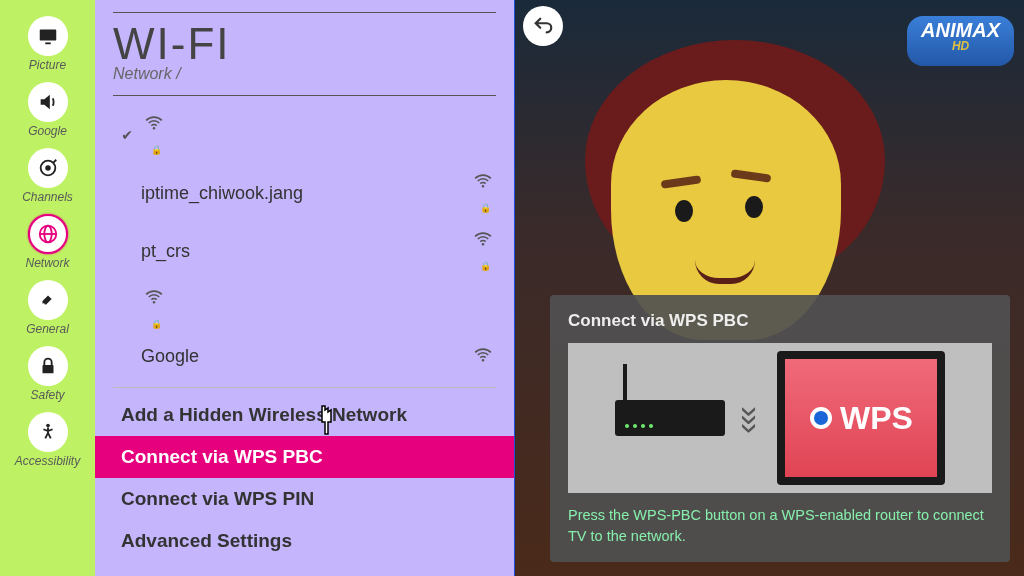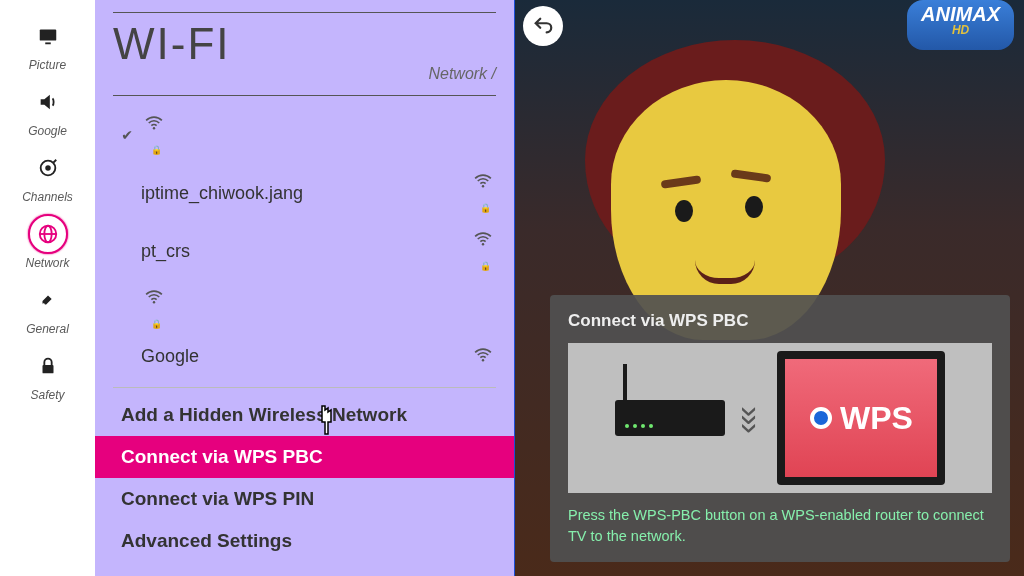--- a/index.html
+++ b/index.html
@@ -6,21 +6,21 @@
   body {
     width: 1024px; height: 576px;
     font-family: Arial, Helvetica, sans-serif;
     overflow: hidden;
     display: flex;
     background: #000;
     position: relative;
   }
   .sidebar {
     width: 95px;
-    background: #ffffff;
+    background: #bef264;
     display: flex;
     flex-direction: column;
     align-items: center;
     padding-top: 8px;
   }
   .side-item {
     width: 100%;
     display: flex;
     flex-direction: column;
     align-items: center;
@@ -60,21 +60,20 @@
     letter-spacing: 2px;
     font-weight: 300;
     margin-top: 4px;
   }
   .panel .breadcrumb {
     font-size: 16px;
     color: #666;
     font-style: italic;
     margin-top: -4px;
     margin-bottom: 12px;
-    text-align: right;
   }
   .panel .hr-top {
     border: none;
     border-top: 1px solid #555;
     margin-bottom: 2px;
   }
   .panel .hr-sec {
     border: none;
     border-top: 1px solid #bbb;
     margin: 4px 0 6px 0;
@@ -163,21 +162,21 @@
     display: flex;
     align-items: center;
     justify-content: center;
     font-size: 22px;
     color: #333;
     cursor: pointer;
     z-index: 20;
   }
   .logo {
     position: absolute;
-    right: 10px; top: 0;
+    right: 10px; top: 16px;
     background: linear-gradient(#3a7fd9,#2358a8);
     color: #fff;
     font-weight: bold;
     font-style: italic;
     font-size: 20px;
     padding: 4px 14px 14px 14px;
     border-radius: 16px;
     z-index: 20;
     text-align: center;
     line-height: 1;
@@ -297,20 +296,29 @@
     <div class="side-label">General</div>
   </div>
   <div class="side-item">
     <div class="side-icon">
       <svg class="sic" viewBox="0 0 24 24">
           <rect x="6" y="11" width="12" height="9" rx="1"></rect>
           <path d="M8 11V8a4 4 0 0 1 8 0v3" fill="none" stroke="#222" stroke-width="2"></path>
         </svg>
     </div>
     <div class="side-label">Safety</div>
+  </div>
+  <div class="side-item">
+    <div class="side-icon">
+      <svg class="sic" viewBox="0 0 24 24">
+          <circle cx="12" cy="5" r="2"></circle>
+          <path d="M12 7v6m-5-4l5 2 5-2m-5 4l-3 6m3-6l3 6" stroke="#222" stroke-width="2" fill="none"></path>
+        </svg>
+    </div>
+    <div class="side-label">Accessibility</div>
   </div>
 </div>
 
 <div class="panel">
   <hr class="hr-top" style="margin-top:0">
   <div class="title">WI-FI</div>
   <div class="breadcrumb">Network /</div>
   <hr class="hr-top">
 
   <div class="net-list">

